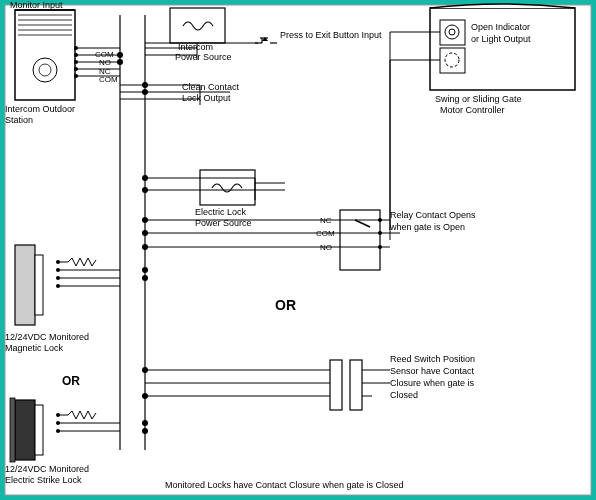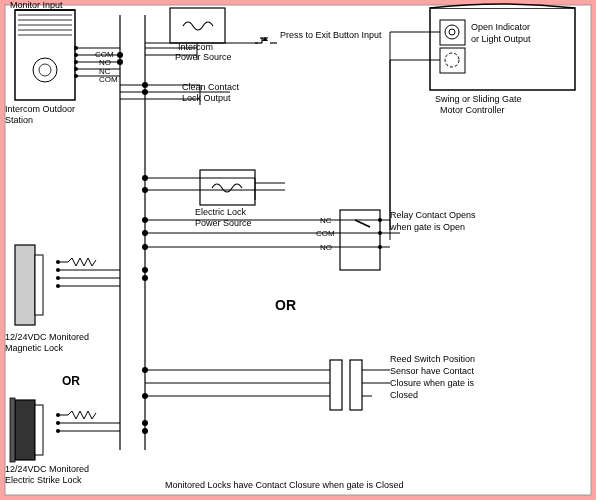--- a/index.html
+++ b/index.html
@@ -9,21 +9,21 @@
       background: #fff;
       font-family: Arial, sans-serif;
       font-size: 11px;
       overflow: hidden;
       position: relative;
     }
     #diagram-container {
       width: 596px;
       height: 500px;
       position: relative;
-      background: #fca5a5;
+      background: #14b8a6;
     }
     svg {
       position: absolute;
       top: 0; left: 0;
       width: 596px;
       height: 500px;
     }
   </style>
 </head>
 <body>

